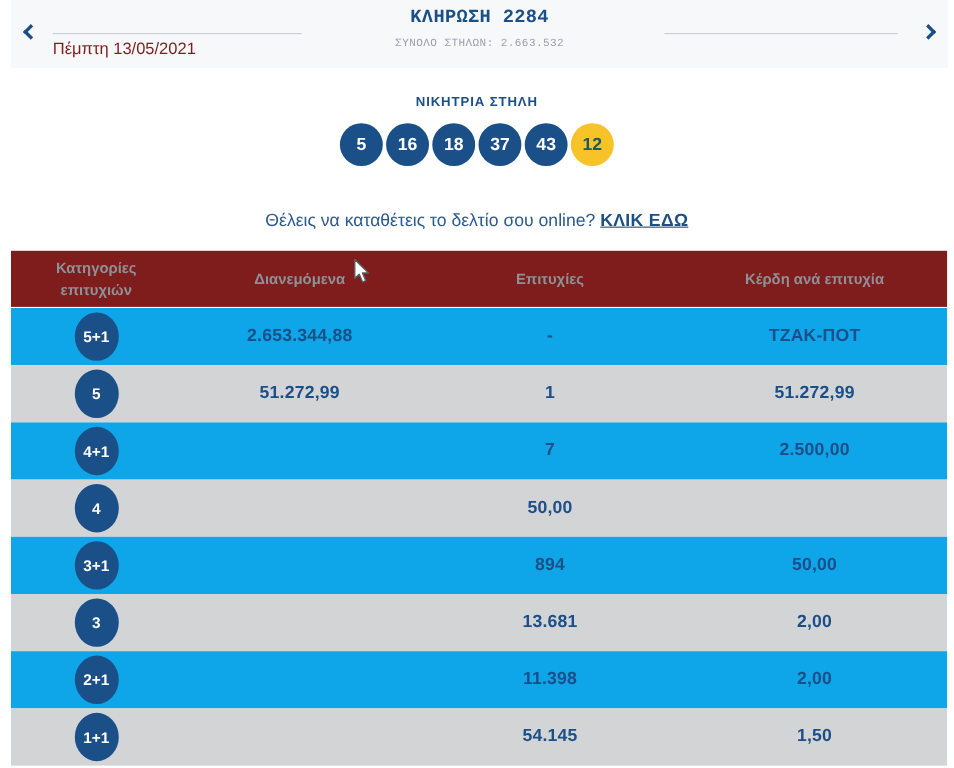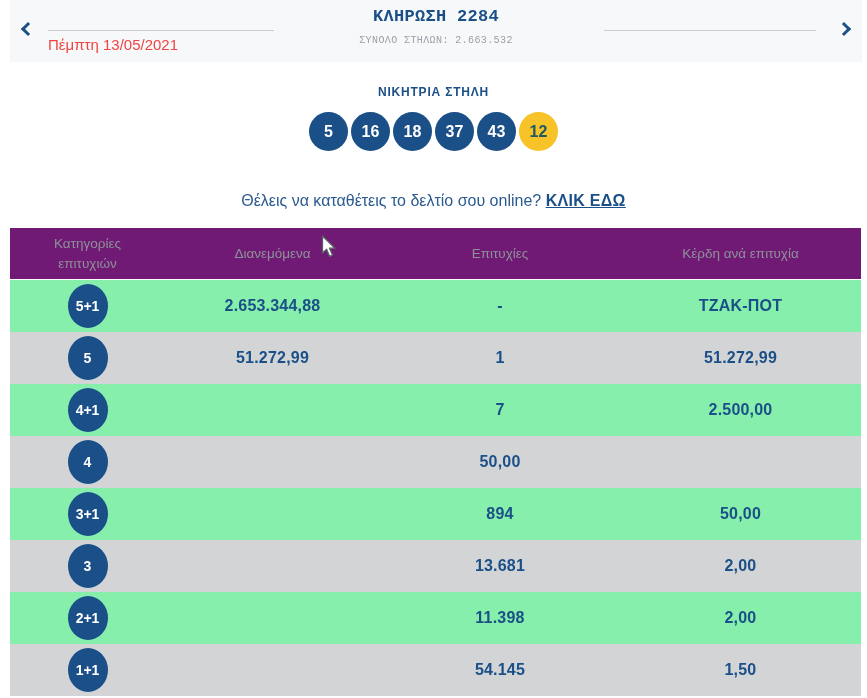--- a/index.html
+++ b/index.html
@@ -12,46 +12,46 @@
   .nav-arrow { position:absolute; top:20px; width:20px; height:20px; cursor:pointer; }
   .nav-arrow .chev { position:absolute; top:4px; width:10px; height:10px;
     border-left:3px solid #1b4f88; border-bottom:3px solid #1b4f88; }
   .arrow-prev { left:8px; }
   .arrow-prev .chev { left:5px; transform:rotate(45deg); }
   .arrow-next { right:8px; }
   .arrow-next .chev { right:5px; transform:rotate(225deg); }
   .hline { position:absolute; top:30px; height:1px; background:#c9ccd0; }
   .hline-left { left:38px; width:226px; }
   .hline-right { right:46px; width:212px; }
-  .draw-date { position:absolute; left:38px; top:36px; font-size:15px; color:#ef4444; }
+  .draw-date { position:absolute; left:38px; top:36px; font-size:15px; color:#7f1d1d; }
   .draw-center { position:absolute; left:0; right:0; top:7px; text-align:center;font-family:Liberation Mono, monospace; }
   .draw-title { font-size:17px; font-weight:bold; color:#1b4f88; letter-spacing:0.3px; }
   .draw-subtitle { margin-top:9px; font-size:10px; color:#9aa0a8; letter-spacing:0.4px; }
 
   
   .winning { text-align:center; padding-top:85px; }
   .winning-title { font-size:12px; font-weight:bold; color:#1b4f88; letter-spacing:0.8px; }
   .balls { margin-top:13px; display:flex; justify-content:center; gap:3px; }
   .ball { width:39px; height:39px; border-radius:50%; background:#1b4f88; color:#ffffff;
     font-size:16px; font-weight:bold; display:flex; align-items:center; justify-content:center; }
   .ball.joker { background:#f7c328; color:#1e5a60; }
 
   
   .online-line { margin-top:41px; text-align:center; font-size:16px; color:#2a5a8e; }
   .online-link { color:#1b4f88; font-weight:bold; text-decoration:underline; cursor:pointer;
     letter-spacing:0.3px; }
 
   
   .results { position:absolute; left:10px; top:228px; width:851px; }
   .thead { display:grid; grid-template-columns:155px 215px 240px 1fr; align-items:center;
-    height:52px; background:#701a75; border-bottom:1px solid #ffffff; }
+    height:52px; background:#7f1d1d; border-bottom:1px solid #ffffff;font-weight:bold; }
   .th { text-align:center; font-size:13.5px; color:#8d9298; line-height:1.45; }
   .th:first-child { padding:0 24px; }
   .trow { display:grid; grid-template-columns:155px 215px 240px 1fr; align-items:center;
-    height:52px; background:#86efac; }
+    height:52px; background:#0ea5e9; }
   .trow.alt { background:#d3d4d6; }
   .cell { text-align:center; }
   .badge { display:inline-flex; align-items:center; justify-content:center;
     width:40px; height:44px; border-radius:50%; background:#1b4f88; color:#ffffff;
     font-size:14px; font-weight:bold; }
   .val { font-size:16px; font-weight:bold; color:#1b4f88; letter-spacing:0.2px; }
 
   
   .cursor { position:absolute; left:321px; top:235px; }
 </style>

